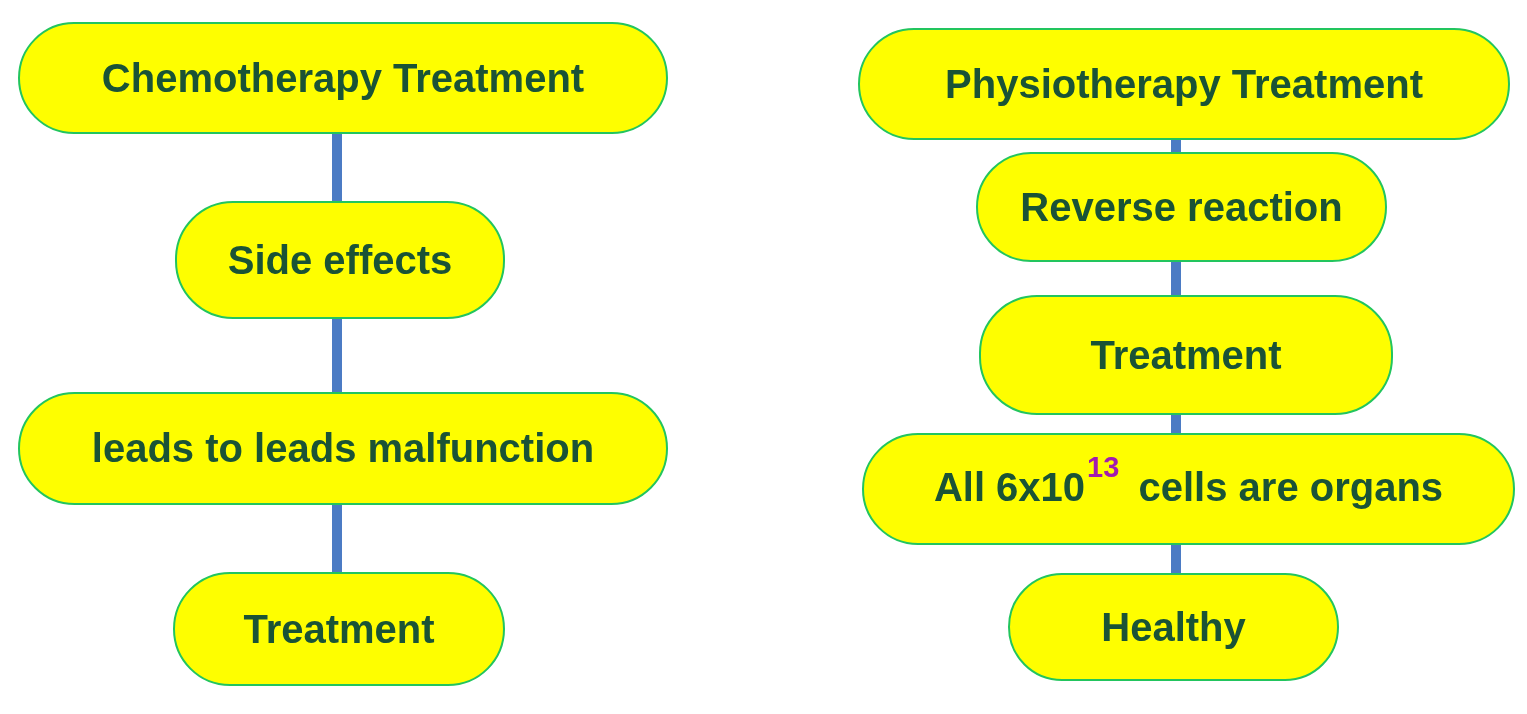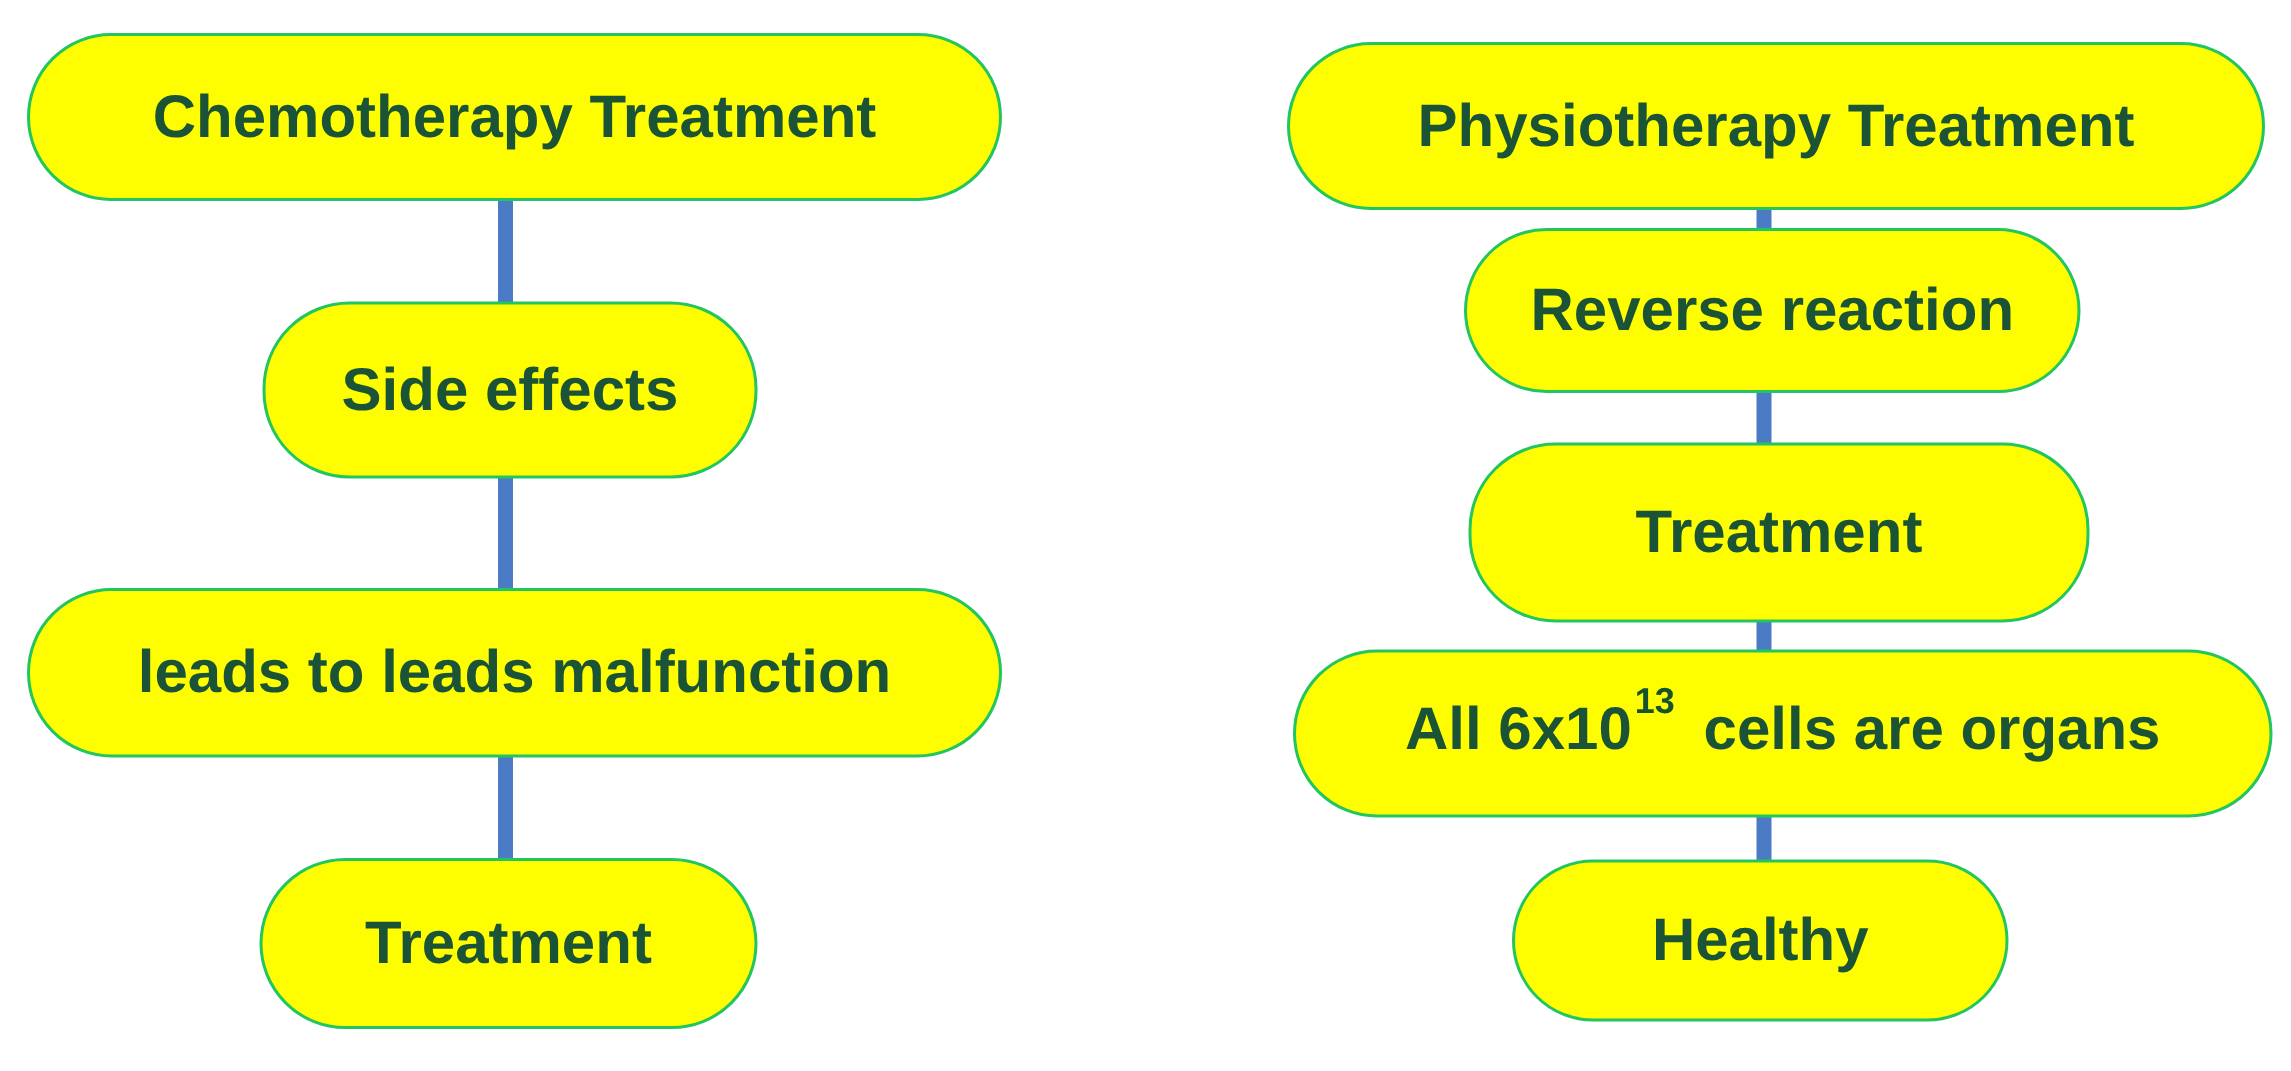--- a/index.html
+++ b/index.html
@@ -48,22 +48,22 @@
   .p-l4 { left: 173px; top: 572px; width: 332px; height: 114px; }
   
   .p-r1 { left: 858px;  top: 28px;  width: 652px; height: 112px; }
   .p-r2 { left: 976px;  top: 152px; width: 411px; height: 110px; text-align: center; }
   .p-r3 { left: 979px;  top: 295px; width: 414px; height: 120px; }
   .p-r4 { left: 862px;  top: 433px; width: 653px; height: 112px; }
   .p-r5 { left: 1008px; top: 573px; width: 331px; height: 108px; }
 
   .formula { display: inline-block; }
   .sup {
-    font-size: 24px;
-    color: #14532d;
+    font-size: 29px;
+    color: #a21caf;
     position: relative;
     top: -24px;
     margin-left: 2px;
     margin-right: 8px;
   }
 </style>
 </head>
 <body>
 
 <div class="canvas">

